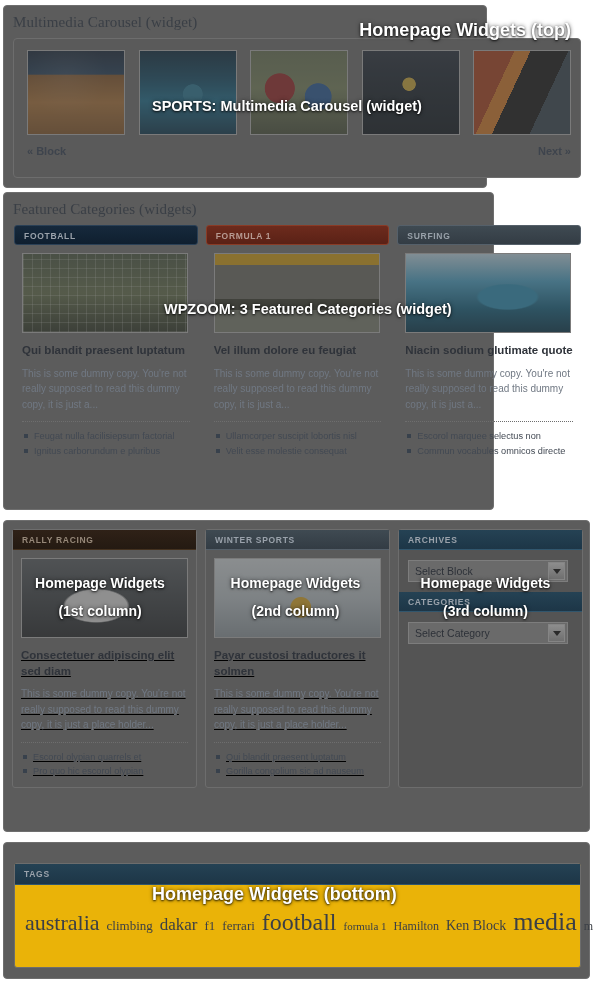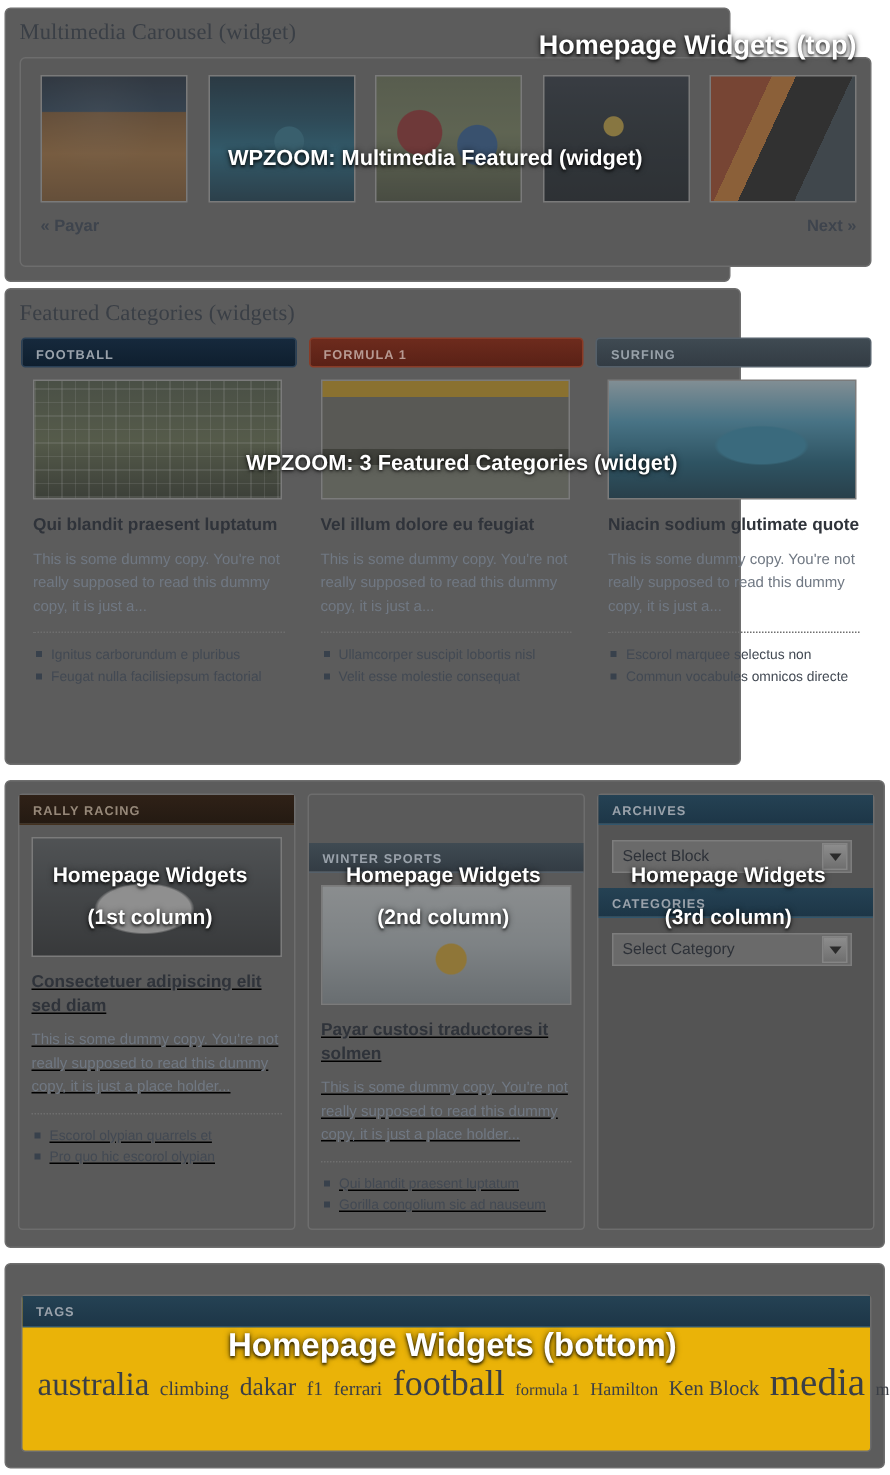--- a/index.html
+++ b/index.html
@@ -210,21 +210,21 @@
   .col-box.third { background: #545454; }
   .col-head {
     height: 20px; line-height: 20px;
     padding-left: 9px;
     font-size: 8.5px; font-weight: bold;
     letter-spacing: .7px;
     color: #9aa2ab;
     text-transform: uppercase;
   }
   .col-head.rally  { background: linear-gradient(#2f2117, #241a12); border-bottom: 1px solid #43311f; color:#968879; }
-  .col-head.winter { background: linear-gradient(#3f4a52, #333c44); border-bottom: 1px solid #55606a; margin-top: 32px; }
+  .col-head.winter { background: linear-gradient(#3f4a52, #333c44); border-bottom: 1px solid #55606a; }
   .col-head.arch   { background: linear-gradient(#254254, #1d3647); border-bottom: 1px solid #31566d; }
   .col-head.cats   { background: linear-gradient(#254254, #1d3647); border-bottom: 1px solid #31566d; }
 
   .col-body { padding: 8px; text-decoration: underline; }
   .col-img {
     width: 167px; height: 80px;
     border: 1px solid #7b7b7b;
     margin-bottom: 10px;
     position: relative; overflow: hidden;
   }
@@ -322,21 +322,21 @@
   }
   .ann-top      { right: 22px; top: 20px;  font-size: 18px; }
   .ann-carousel { left: 152px; top: 98px;  font-size: 14.5px; }
   .ann-featured { left: 164px; top: 301px; font-size: 14.5px; }
   .ann-col1     { left: 30px;  top: 575px; font-size: 14px; text-align: center; width: 140px; }
   .ann-col1b    { left: 30px;  top: 603px; font-size: 14px; text-align: center; width: 140px; }
   .ann-col2     { left: 218px; top: 575px; font-size: 14px; text-align: center; width: 155px; }
   .ann-col2b    { left: 218px; top: 603px; font-size: 14px; text-align: center; width: 155px; }
   .ann-col3     { left: 408px; top: 575px; font-size: 14px; text-align: center; width: 155px; }
   .ann-col3b    { left: 408px; top: 603px; font-size: 14px; text-align: center; width: 155px; }
-  .ann-bottom   { left: 152px; top: 884px; font-size: 22px; }
+  .ann-bottom   { left: 152px; top: 884px; font-size: 18px; }
 </style>
 </head>
 <body>
 
 <div id="page">
 
   <div class="section-top">
     <div class="section-title-serif">Multimedia Carousel (widget)</div>
 
     <div class="carousel-box">
@@ -351,43 +351,43 @@
             <div class="veil"></div>
           </div>
         <div class="thumb th-snow">
             <div class="veil"></div>
           </div>
         <div class="thumb th-car">
             <div class="veil"></div>
           </div>
       </div>
       <div class="carousel-nav">
-        <span>« Payar</span>
+        <span>« Block</span>
         <span>Next »</span>
       </div>
     </div>
   </div>
 
   <div class="section-featured">
     <div class="section-title-serif">Featured Categories (widgets)</div>
 
     <div class="cat-row">
 
       <div class="cat-col">
         <div class="cat-head football">FOOTBALL</div>
         <div class="cat-body">
           <div class="cat-img img-goal">
               <div class="veil"></div>
             </div>
           <div class="cat-title">Qui blandit praesent luptatum</div>
           <div class="cat-text">This is some dummy copy. You're not really supposed to read this dummy copy, it is just a...</div>
           <div class="dotted-sep"></div>
           <ul class="cat-list">
+            <li>Feugat nulla facilisiepsum factorial</li>
             <li>Ignitus carborundum e pluribus</li>
-            <li>Feugat nulla facilisiepsum factorial</li>
           </ul>
         </div>
       </div>
 
       <div class="cat-col">
         <div class="cat-head formula">FORMULA 1</div>
         <div class="cat-body">
           <div class="cat-img img-f1">
               <div class="veil"></div>
             </div>
@@ -476,21 +476,21 @@
   </div>
 
   <div class="section-tags">
     <div class="tags-inner">
       <div class="tags-head">TAGS</div>
       <div class="tag-cloud" id="tag-cloud"><a style="font-size: 22px;">australia</a><a style="font-size: 13px;">climbing</a><a style="font-size: 17px;">dakar</a><a style="font-size: 13px;">f1</a><a style="font-size: 13px;">ferrari</a><a style="font-size: 24px;">football</a><a style="font-size: 11px;">formula 1</a><a style="font-size: 12px;">Hamilton</a><a style="font-size: 14px;">Ken Block</a><a style="font-size: 26px;">media</a><a style="font-size: 12px;">motocross</a></div>
     </div>
   </div>
 
   <div class="ann ann-top">Homepage Widgets (top)</div>
-  <div class="ann ann-carousel">WPZOOM: Multimedia Featured (widget)</div>
+  <div class="ann ann-carousel">SPORTS: Multimedia Carousel (widget)</div>
   <div class="ann ann-featured">WPZOOM: 3 Featured Categories (widget)</div>
   <div class="ann ann-col1">Homepage Widgets</div>
   <div class="ann ann-col1b">(1st column)</div>
   <div class="ann ann-col2">Homepage Widgets</div>
   <div class="ann ann-col2b">(2nd column)</div>
   <div class="ann ann-col3">Homepage Widgets</div>
   <div class="ann ann-col3b">(3rd column)</div>
   <div class="ann ann-bottom">Homepage Widgets (bottom)</div>
 
 </div>

